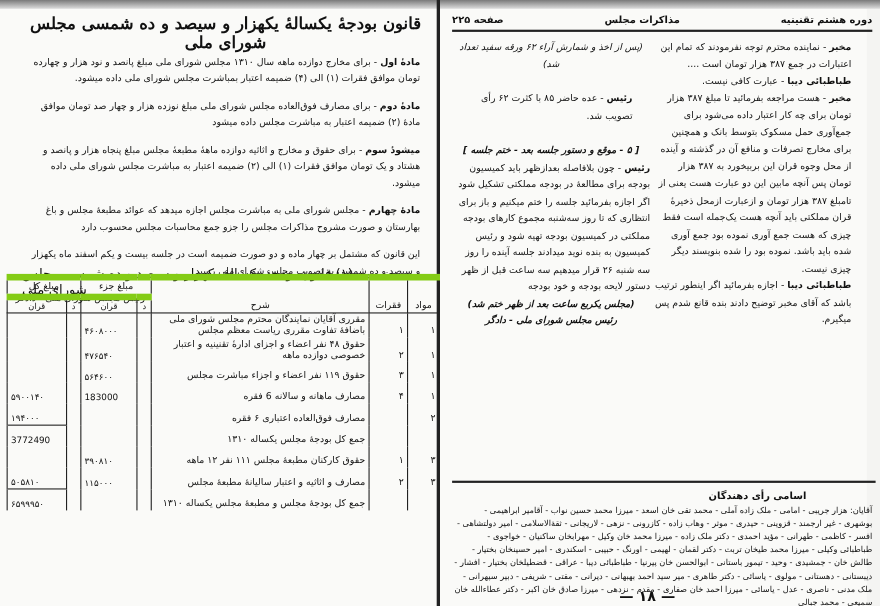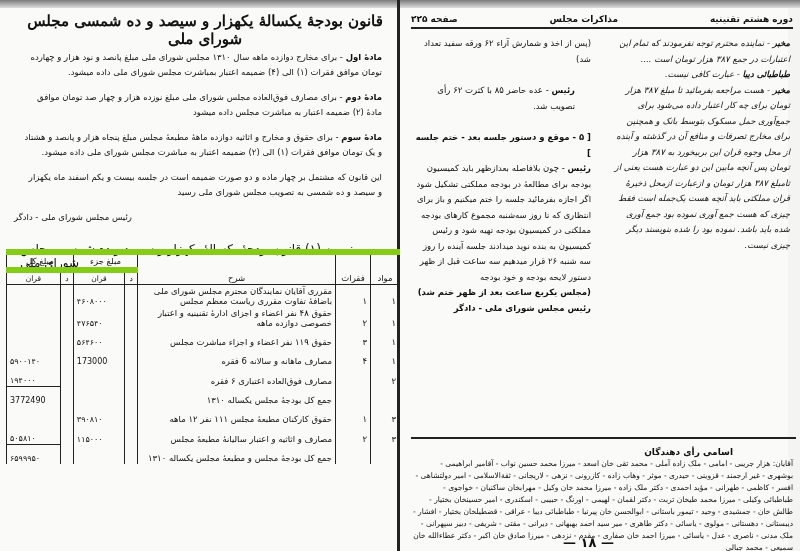--- a/index.html
+++ b/index.html
@@ -16,42 +16,43 @@
   .sig-line{display:flex;justify-content:space-between;font-size:8.5px;margin-top:2px;}
   .annex-title{position:absolute;top:242px;left:20px;width:370px;text-align:left;font-size:12px;}
   table.budget{position:absolute;top:249px;left:6px;width:394px;border-collapse:collapse;font-size:8.5px;direction:rtl;}
   table.budget th,table.budget td{border-left:1.5px solid #222;border-right:1.5px solid #222;padding:1px 3px;vertical-align:bottom;}
   table.budget thead th{border-top:6px solid #84cc16;border-bottom:1.5px solid #222;font-weight:normal;}
   table.budget tbody tr td{height:17px;}
   .amt{text-align:left;direction:ltr;font-size:8px;}
   .sub{font-size:7.5px;font-family:Liberation Serif, serif;}
   .right-header{position:absolute;top:14px;left:8px;width:382px;display:flex;justify-content:space-between;font-size:9px;border-bottom:2px solid #222;padding-bottom:3px;}
   .col{position:absolute;top:36px;font-size:8.5px;line-height:15.5px;}
-  .col-r{right:10px;width:180px;font-style:italic;}
+  .col-r{right:26px;width:180px;}
   .col-l{left:8px;width:180px;}
   .b{font-weight:bold;}
-  .center{}
+  .center{text-align:center;font-style:italic;}
   .rule{position:absolute;top:437px;left:8px;width:385px;border-top:2px solid #222;}
   .voters{position:absolute;top:446px;left:10px;width:380px;font-size:7.5px;line-height:12px;}
   .voters .vt{font-weight:bold;font-size:9px;margin-right:60px;}
   .pageno{position:absolute;top:535px;left:160px;font-size:13px;font-weight:bold;direction:ltr;}
 </style>
 </head>
 <body>
 
 <div class="spread">
   <div class="topshade"></div>
 
   <div class="page page-left">
     <div class="law-title">قانون بودجهٔ یکسالهٔ یکهزار و سیصد و ده شمسی مجلس شورای ملی</div>
 
     <div class="articles">
       <p class="art"><span class="lbl">مادهٔ اول</span> <span>- برای مخارج دوازده ماهه سال ۱۳۱۰ مجلس شورای ملی مبلغ پانصد و نود هزار و چهارده تومان موافق فقرات (۱) الی (۴) ضمیمه اعتبار بمباشرت مجلس شورای ملی داده میشود.</span></p>
       <p class="art"><span class="lbl">مادهٔ دوم</span> <span>- برای مصارف فوق‌العاده مجلس شورای ملی مبلغ نوزده هزار و چهار صد تومان موافق مادهٔ (۲) ضمیمه اعتبار به مباشرت مجلس داده میشود</span></p>
-      <p class="art"><span class="lbl">مادهٔ سوم</span> <span>- برای حقوق و مخارج و اثاثیه دوازده ماههٔ مطبعهٔ مجلس مبلغ پنجاه هزار و پانصد و هشتاد و یک تومان موافق فقرات (۱) الی (۲) ضمیمه اعتبار به مباشرت مجلس شورای ملی داده میشود.</span></p>
+      <p class="art"><span class="lbl">میشودٔ سوم</span> <span>- برای حقوق و مخارج و اثاثیه دوازده ماههٔ مطبعهٔ مجلس مبلغ پنجاه هزار و پانصد و هشتاد و یک تومان موافق فقرات (۱) الی (۲) ضمیمه اعتبار به مباشرت مجلس شورای ملی داده میشود.</span></p>
+      <p class="art"><span class="lbl">مادهٔ چهارم</span> <span>- مجلس شورای ملی به مباشرت مجلس اجازه میدهد که عوائد مطبعهٔ مجلس و باغ بهارستان و صورت مشروح مذاکرات مجلس را جزو جمع محاسبات مجلس محسوب دارد</span></p>
       <p class="art">این قانون که مشتمل بر چهار ماده و دو صورت ضمیمه است در جلسه بیست و یکم اسفند ماه یکهزار و سیصد و ده شمسی به تصویب مجلس شورای ملی رسید</p>
       <div class="sig-line">
         <span></span>
         <span>رئیس مجلس شورای ملی - دادگر</span>
       </div>
     </div>
 
     <div class="annex-title">ضمیمه (۱) قانون بودجهٔ یکسالهٔ یکهزار و سیصد و ده شمسی مجلس شورای ملی</div>
 
     <table class="budget">
@@ -96,21 +97,21 @@
             <td></td>
             <td class="amt">۵۶۴۶۰۰</td>
             <td></td>
             <td class="amt"></td>
           </tr>
         <tr>
             <td>۱</td>
             <td>۴</td>
             <td>مصارف ماهانه و سالانه 6 فقره</td>
             <td></td>
-            <td class="amt">173000</td>
+            <td class="amt">183000</td>
             <td></td>
             <td class="amt">۵۹۰۰۱۴۰</td>
           </tr>
         <tr>
             <td>۲</td>
             <td></td>
             <td>مصارف فوق‌العاده اعتباری ۶ فقره</td>
             <td></td>
             <td class="amt"></td>
             <td></td>
@@ -160,20 +161,21 @@
     <div class="right-header">
       <span class="b">دوره هشتم تقنینیه</span>
       <span class="b">مذاکرات مجلس</span>
       <span class="b">صفحه ۲۲۵</span>
     </div>
 
     <div class="col col-r">
       <p style="margin:0"><span class="b">مخبر</span> <span>- نماینده محترم توجه نفرمودند که تمام این اعتبارات در جمع ۳۸۷ هزار تومان است ....</span></p>
       <p style="margin:0"><span class="b">طباطبائی دیبا</span> <span>- عبارت کافی نیست.</span></p>
       <p style="margin:0"><span class="b">مخبر</span> <span>- هست مراجعه بفرمائید تا مبلغ ۳۸۷ هزار تومان برای چه کار اعتبار داده می‌شود برای جمع‌آوری حمل مسکوک بتوسط بانک و همچنین برای مخارج تصرفات و منافع آن در گذشته و آینده از محل وجوه قران این بربیخورد به ۳۸۷ هزار تومان پس آنچه مابین این دو عبارت هست یعنی از تامبلغ ۳۸۷ هزار تومان و ازعبارت ازمحل ذخیرهٔ قران مملکتی باید آنچه هست یک‌جمله است فقط چیزی که هست جمع آوری نموده بود جمع آوری شده باید باشد. نموده بود را شده بنویسند دیگر چیزی نیست.</span></p>
+      <p style="margin:0"><span class="b">طباطبائی دیبا</span> <span>- اجازه بفرمائید اگر اینطور ترتیب باشد که آقای مخبر توضیح دادند بنده قانع شدم پس میگیرم.</span></p>
     </div>
 
     <div class="col col-l">
       <p style="margin:0" class="center">(پس از اخذ و شمارش آراء ۶۲ ورقه سفید تعداد شد)</p>
       <p style="margin:16px"><span class="b">رئیس</span> <span>- عده حاضر ۸۵ با کثرت ۶۲ رأی تصویب شد.</span></p>
       <p style="margin:0" class="center b">[ ۵ - موقع و دستور جلسه بعد - ختم جلسه ]</p>
       <p style="margin:0"><span class="b">رئیس</span> <span>- چون بلافاصله بعدازظهر باید کمیسیون بودجه برای مطالعهٔ در بودجه مملکتی تشکیل شود اگر اجازه بفرمائید جلسه را ختم میکنیم و باز برای انتظاری که تا روز سه‌شنبه مجموع کارهای بودجه مملکتی در کمیسیون بودجه تهیه شود و رئیس کمیسیون به بنده نوید میدادند جلسه آینده را روز سه شنبه ۲۶ قرار میدهیم سه ساعت قبل از ظهر دستور لایحه بودجه و خود بودجه</span></p>
       <p style="margin:0" class="center b">(مجلس یکربع ساعت بعد از ظهر ختم شد)</p>
       <p style="margin:0" class="center b">رئیس مجلس شورای ملی - دادگر</p>
     </div>

